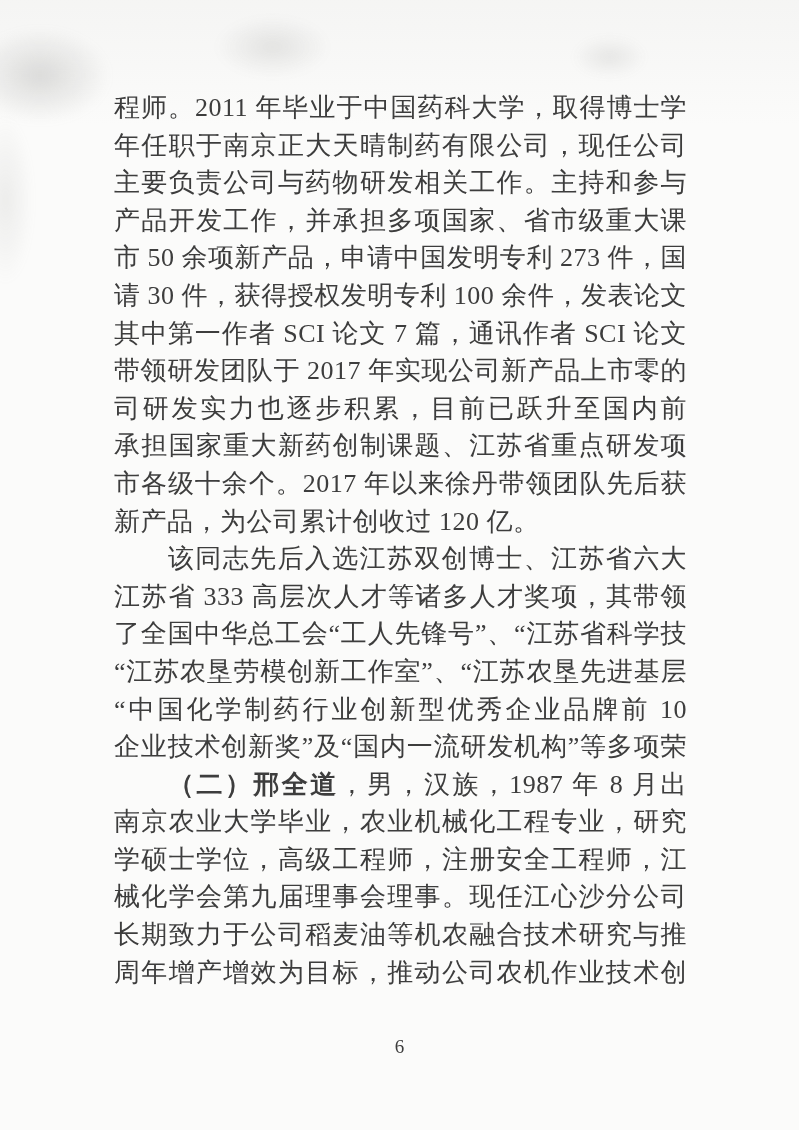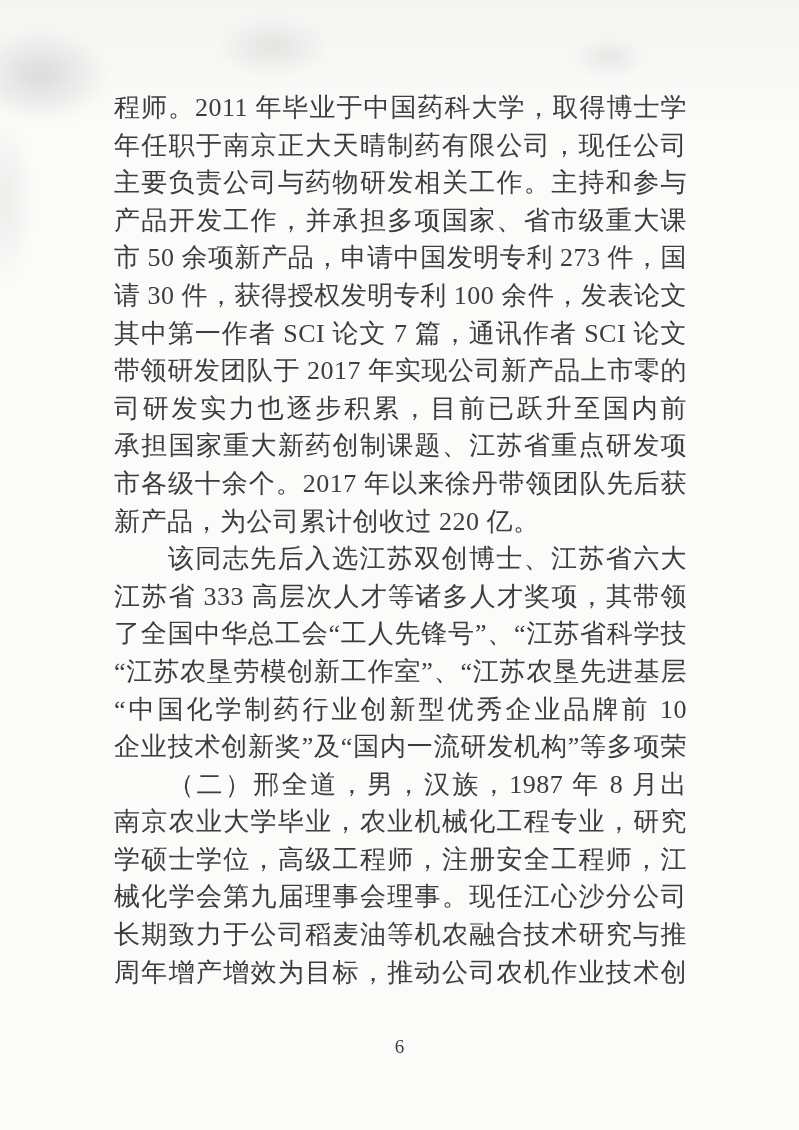--- a/index.html
+++ b/index.html
@@ -42,21 +42,21 @@
     height:37.6px;
     line-height:37.6px;
     letter-spacing:0.5px;
     text-align:justify;
     text-align-last:justify;
     overflow:hidden;
     white-space:normal;
   }
   .line.indent{ text-indent:54px; }
   .line.last{ text-align-last:left; }
-  .line b{ font-weight:normal; }
+  .line b{ font-weight:bold; }
 
   .pagenum{
     position:absolute;
     left:0; top:1036px; width:100%;
     text-align:center;
     font-size:19px;
     color:#3d3d3d;
   }
 </style>
 </head>
@@ -76,21 +76,21 @@
       <div class="line">年任职于南京正大天晴制药有限公司，现任公司研究院院长，</div>
       <div class="line">主要负责公司与药物研发相关工作。主持和参与 80 余项新</div>
       <div class="line">产品开发工作，并承担多项国家、省市级重大课题，获批上</div>
       <div class="line">市 50 余项新产品，申请中国发明专利 273 件，国际专利申</div>
       <div class="line">请 30 件，获得授权发明专利 100 余件，发表论文 30 余篇，</div>
       <div class="line">其中第一作者 SCI 论文 7 篇，通讯作者 SCI 论文 7 篇。他</div>
       <div class="line">带领研发团队于 2017 年实现公司新产品上市零的突破，公</div>
       <div class="line">司研发实力也逐步积累，目前已跃升至国内前列。团队先后</div>
       <div class="line">承担国家重大新药创制课题、江苏省重点研发项目等国家省</div>
       <div class="line">市各级十余个。2017 年以来徐丹带领团队先后获批 50 余项</div>
-      <div class="line last">新产品，为公司累计创收过 220 亿。</div>
+      <div class="line last">新产品，为公司累计创收过 120 亿。</div>
     </div>
 
     <div class="para">
       <div class="line indent">该同志先后入选江苏双创博士、江苏省六大高峰人才、</div>
       <div class="line">江苏省 333 高层次人才等诸多人才奖项，其带领的团队荣获</div>
       <div class="line">了全国中华总工会“工人先锋号”、“江苏省科学技术一等奖”、</div>
       <div class="line">“江苏农垦劳模创新工作室”、“江苏农垦先进基层党组织”、</div>
       <div class="line">“中国化学制药行业创新型优秀企业品牌前 10 名”、“江苏省</div>
       <div class="line last">企业技术创新奖”及“国内一流研发机构”等多项荣誉。</div>
     </div>

